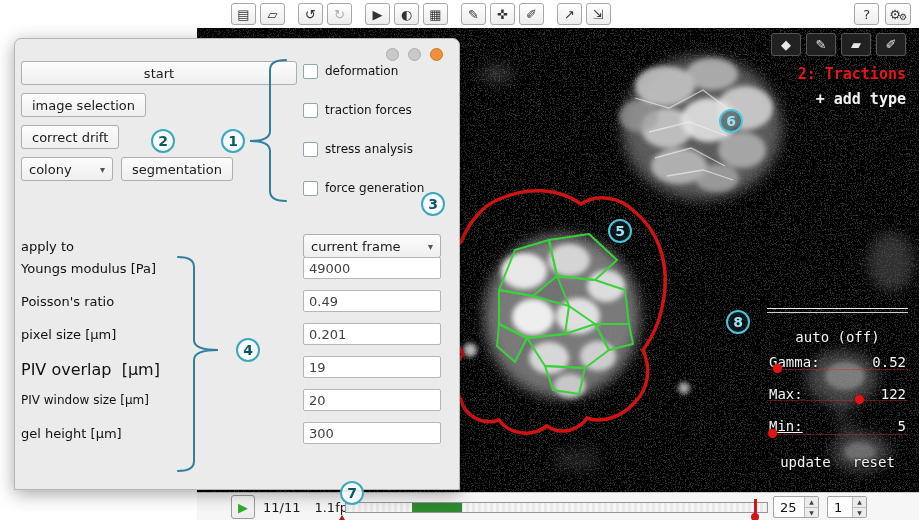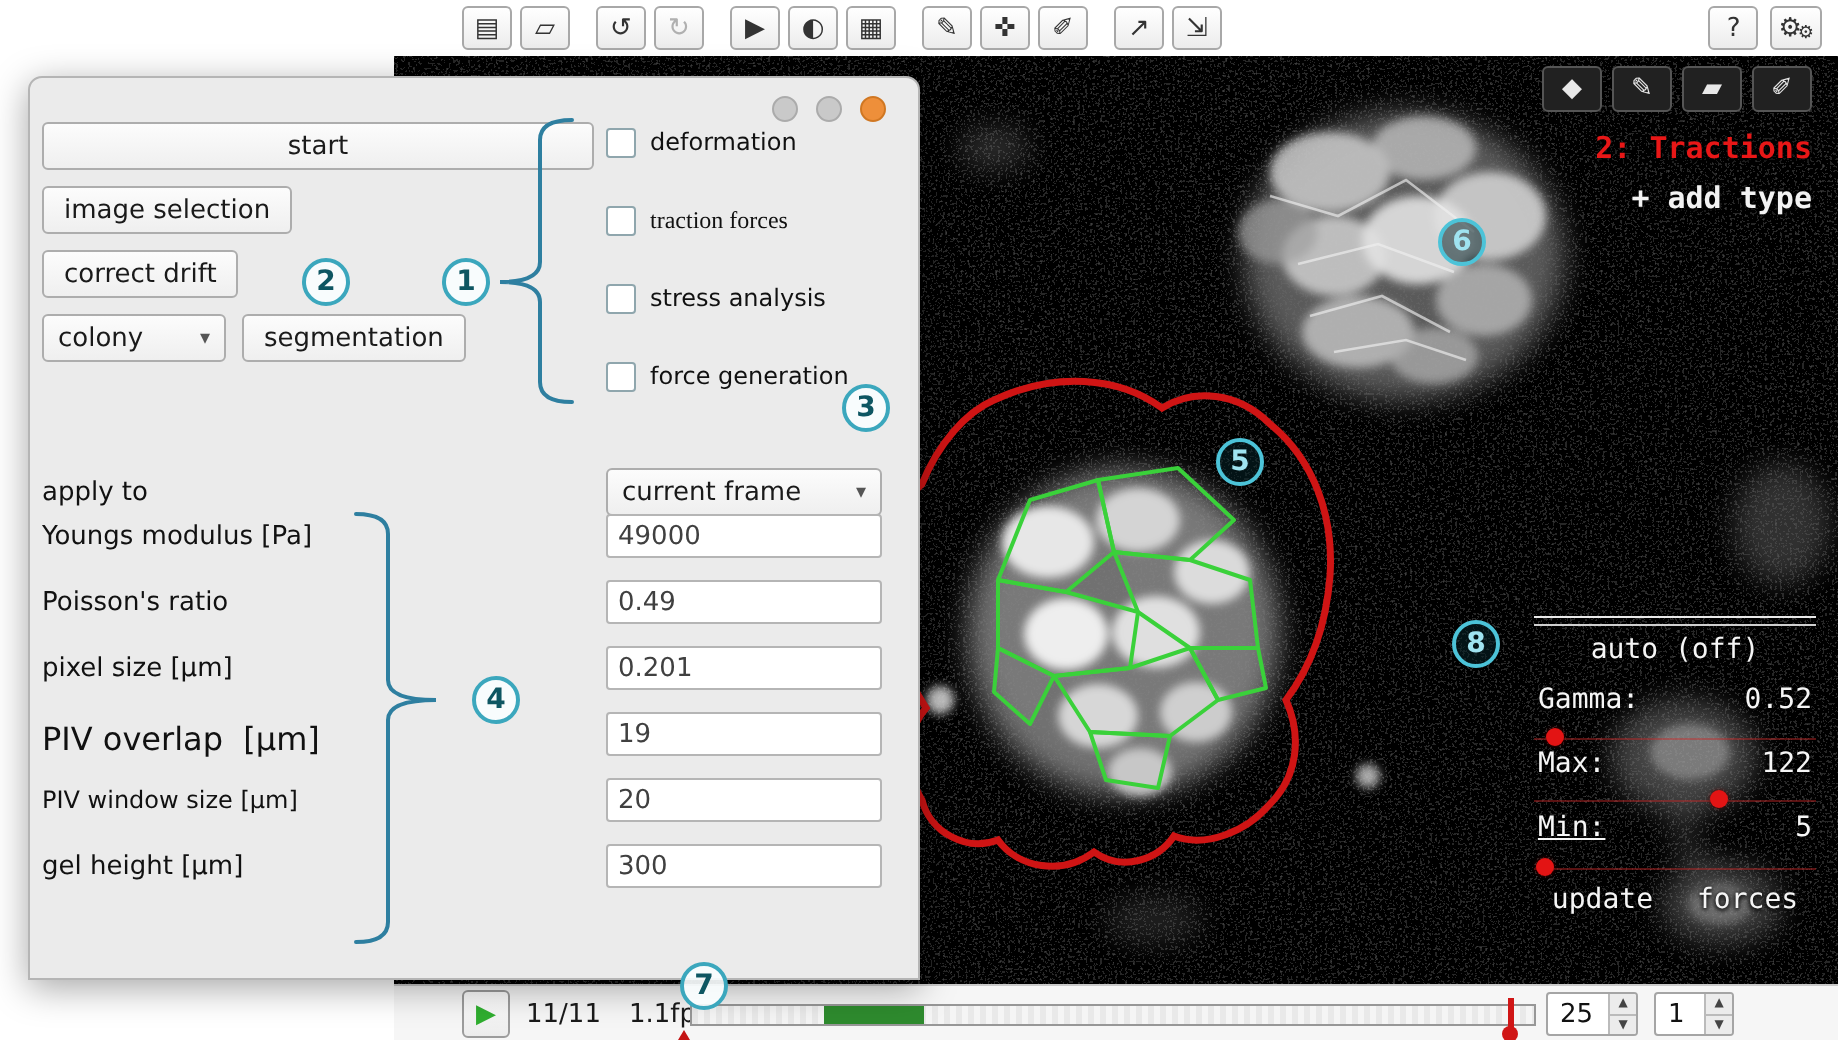--- a/index.html
+++ b/index.html
@@ -31,21 +31,21 @@
                text-shadow:0 1px 3px #000, 0 0 4px #000; }
   .type-row { cursor:pointer; }
   .type-green { color:#22cc22; }
   .type-red { color:#e81717; }
   .type-white { color:#f2f2f2; }
 
   #display-panel { position:absolute; left:767px; top:308px; width:141px; height:152px;
                    font-family:"DejaVu Sans Mono",monospace; font-size:14px; color:#f5f5f5;
                    text-shadow:0 1px 2px #000, 0 0 3px #000; }
   .dline { position:absolute; left:0; right:0; top:0; height:5px; border-top:1px solid #e8e8e8; border-bottom:1px solid #cfcfcf; }
-  .drow { position:absolute; left:0; right:0; display:flex; justify-content:space-between; padding:0 2px; }
+  .drow { position:absolute; left:0; right:0; display:flex; justify-content:space-between; padding:0 2px;margin-top:12px; }
   .drow.center { justify-content:center; cursor:pointer; }
   .underline { text-decoration:underline; }
   .rtrack { position:absolute; left:0; right:0; height:1px; background:rgba(200,40,40,0.45); }
   .rdot { position:absolute; width:9px; height:9px; border-radius:50%; background:#e31414; box-shadow:0 0 2px #500; cursor:pointer; }
   .drow.actions { justify-content:center; gap:22px; }
   .drow.actions span { cursor:pointer; }
 
   
   #dialog { position:absolute; left:14px; top:38px; width:446px; height:452px; background:#ebebeb;
             border:1px solid #b5b5b5; border-radius:7px 7px 0 0; box-shadow:0 4px 18px rgba(0,0,0,.35); z-index:10; }
@@ -239,21 +239,21 @@
     <div class="rtrack" style="top:92px;"></div>
     <div class="rdot" style="left:88px; top:87px;"></div>
     <div class="drow" style="top:98px;">
       <span class="underline">Min:</span>
       <span>5</span>
     </div>
     <div class="rtrack" style="top:126px;"></div>
     <div class="rdot" style="left:1px; top:121px;"></div>
     <div class="drow actions" style="top:134px;">
       <span>update</span>
-      <span>forces</span>
+      <span>reset</span>
     </div>
   </div>
 
   <div id="toolbar">
     <div class="tbtn">
         <span>▤</span>
       </div>
     <div class="tbtn">
         <span>▱</span>
       </div>
@@ -311,21 +311,21 @@
     <div class="dsel" style="left:6px; top:118px; width:92px;">
       <span>colony</span>
       <span class="caret">▾</span>
     </div>
     <div class="dbtn" style="left:106px; top:118px;">segmentation</div>
 
     <div class="cbrow" style="top:24px;">
       <span class="cbox"></span>
       <span class="cblabel">deformation</span>
     </div>
-    <div class="cbrow" style="top:63px;font-family:Liberation Serif, serif;">
+    <div class="cbrow" style="top:63px;">
       <span class="cbox"></span>
       <span class="cblabel">traction forces</span>
     </div>
     <div class="cbrow" style="top:102px;">
       <span class="cbox"></span>
       <span class="cblabel">stress analysis</span>
     </div>
     <div class="cbrow" style="top:141px;">
       <span class="cbox"></span>
       <span class="cblabel">force generation</span>

